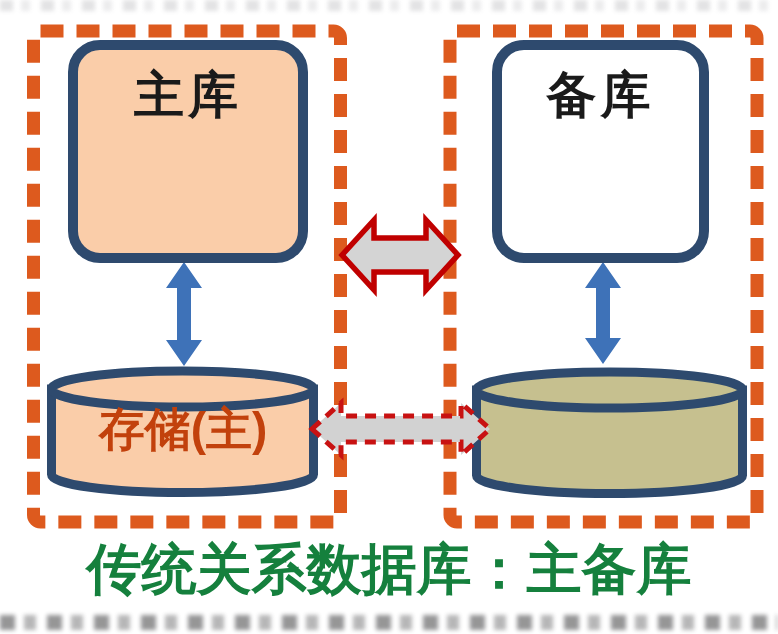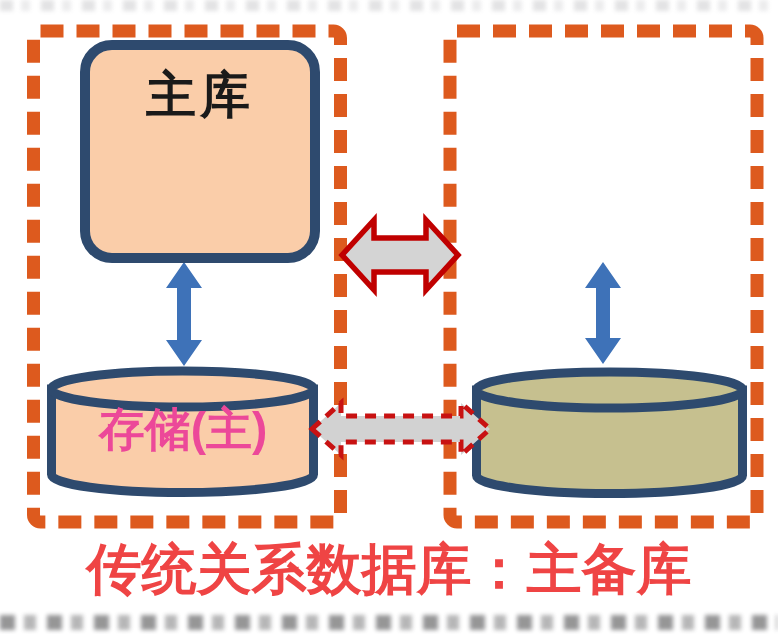--- a/index.html
+++ b/index.html
@@ -55,21 +55,20 @@
     justify-content: center;
     align-items: flex-start;
     padding-top: 18px;
   }
   .db-box.primary {
     left: 68px;
     top: 40px;
     width: 240px;
     height: 223px;
     background: #FACDA9;
-    margin-left: 12px;
   }
   .db-box.standby {
     left: 492px;
     top: 40px;
     width: 217px;
     height: 223px;
     background: #FFFFFF;
   }
   .db-box .box-label {
     font-size: 50px;
@@ -78,21 +77,21 @@
     letter-spacing: 4px;
     line-height: 1.1;
   }
   .storage-label {
     position: absolute;
     display: flex;
     justify-content: center;
     align-items: center;
     font-size: 46px;
     font-weight: 700;
-    color: #ec4899;
+    color: #c2410c;
     white-space: nowrap;
   }
   .storage-label.primary {
     left: 52px;
     top: 400px;
     width: 262px;
     height: 60px;
   }
   .storage-label.standby {
     left: 478px;
@@ -104,21 +103,21 @@
     position: absolute;
     left: 24px;
     top: 534px;
     width: 730px;
     height: 72px;
     display: flex;
     justify-content: center;
     align-items: center;
     font-size: 55px;
     font-weight: 900;
-    color: #ef4444;
+    color: #15803d;
     white-space: nowrap;
   }
 </style>
 </head>
 <body>
 
 <div class="canvas">
 
   <div class="blur-strip top"></div>
   <div class="blur-strip bottom"></div>
@@ -142,18 +141,21 @@
     </g>
 
     <polygon points="342,255 374,220 374,238 426,238 426,220 458,255 426,290 426,272 374,272 374,290" fill="#D4D4D4" stroke="#C00000" stroke-width="5.5" stroke-linejoin="miter"></polygon>
 
     <polygon points="312,429 341,403 341,416 461,416 461,403 490,429 461,455 461,442 341,442 341,455" fill="#D2D2D2" stroke="#C81212" stroke-width="5" stroke-dasharray="11 8" stroke-linejoin="miter"></polygon>
   </svg>
 
   <div class="db-box primary">
     <span class="box-label">主库</span>
   </div>
+  <div class="db-box standby">
+    <span class="box-label">备库</span>
+  </div>
 
   <div class="storage-label primary">存储(主)</div>
 
   <div class="caption">传统关系数据库：主备库</div>
 
 </div>
 
 </body></html>

